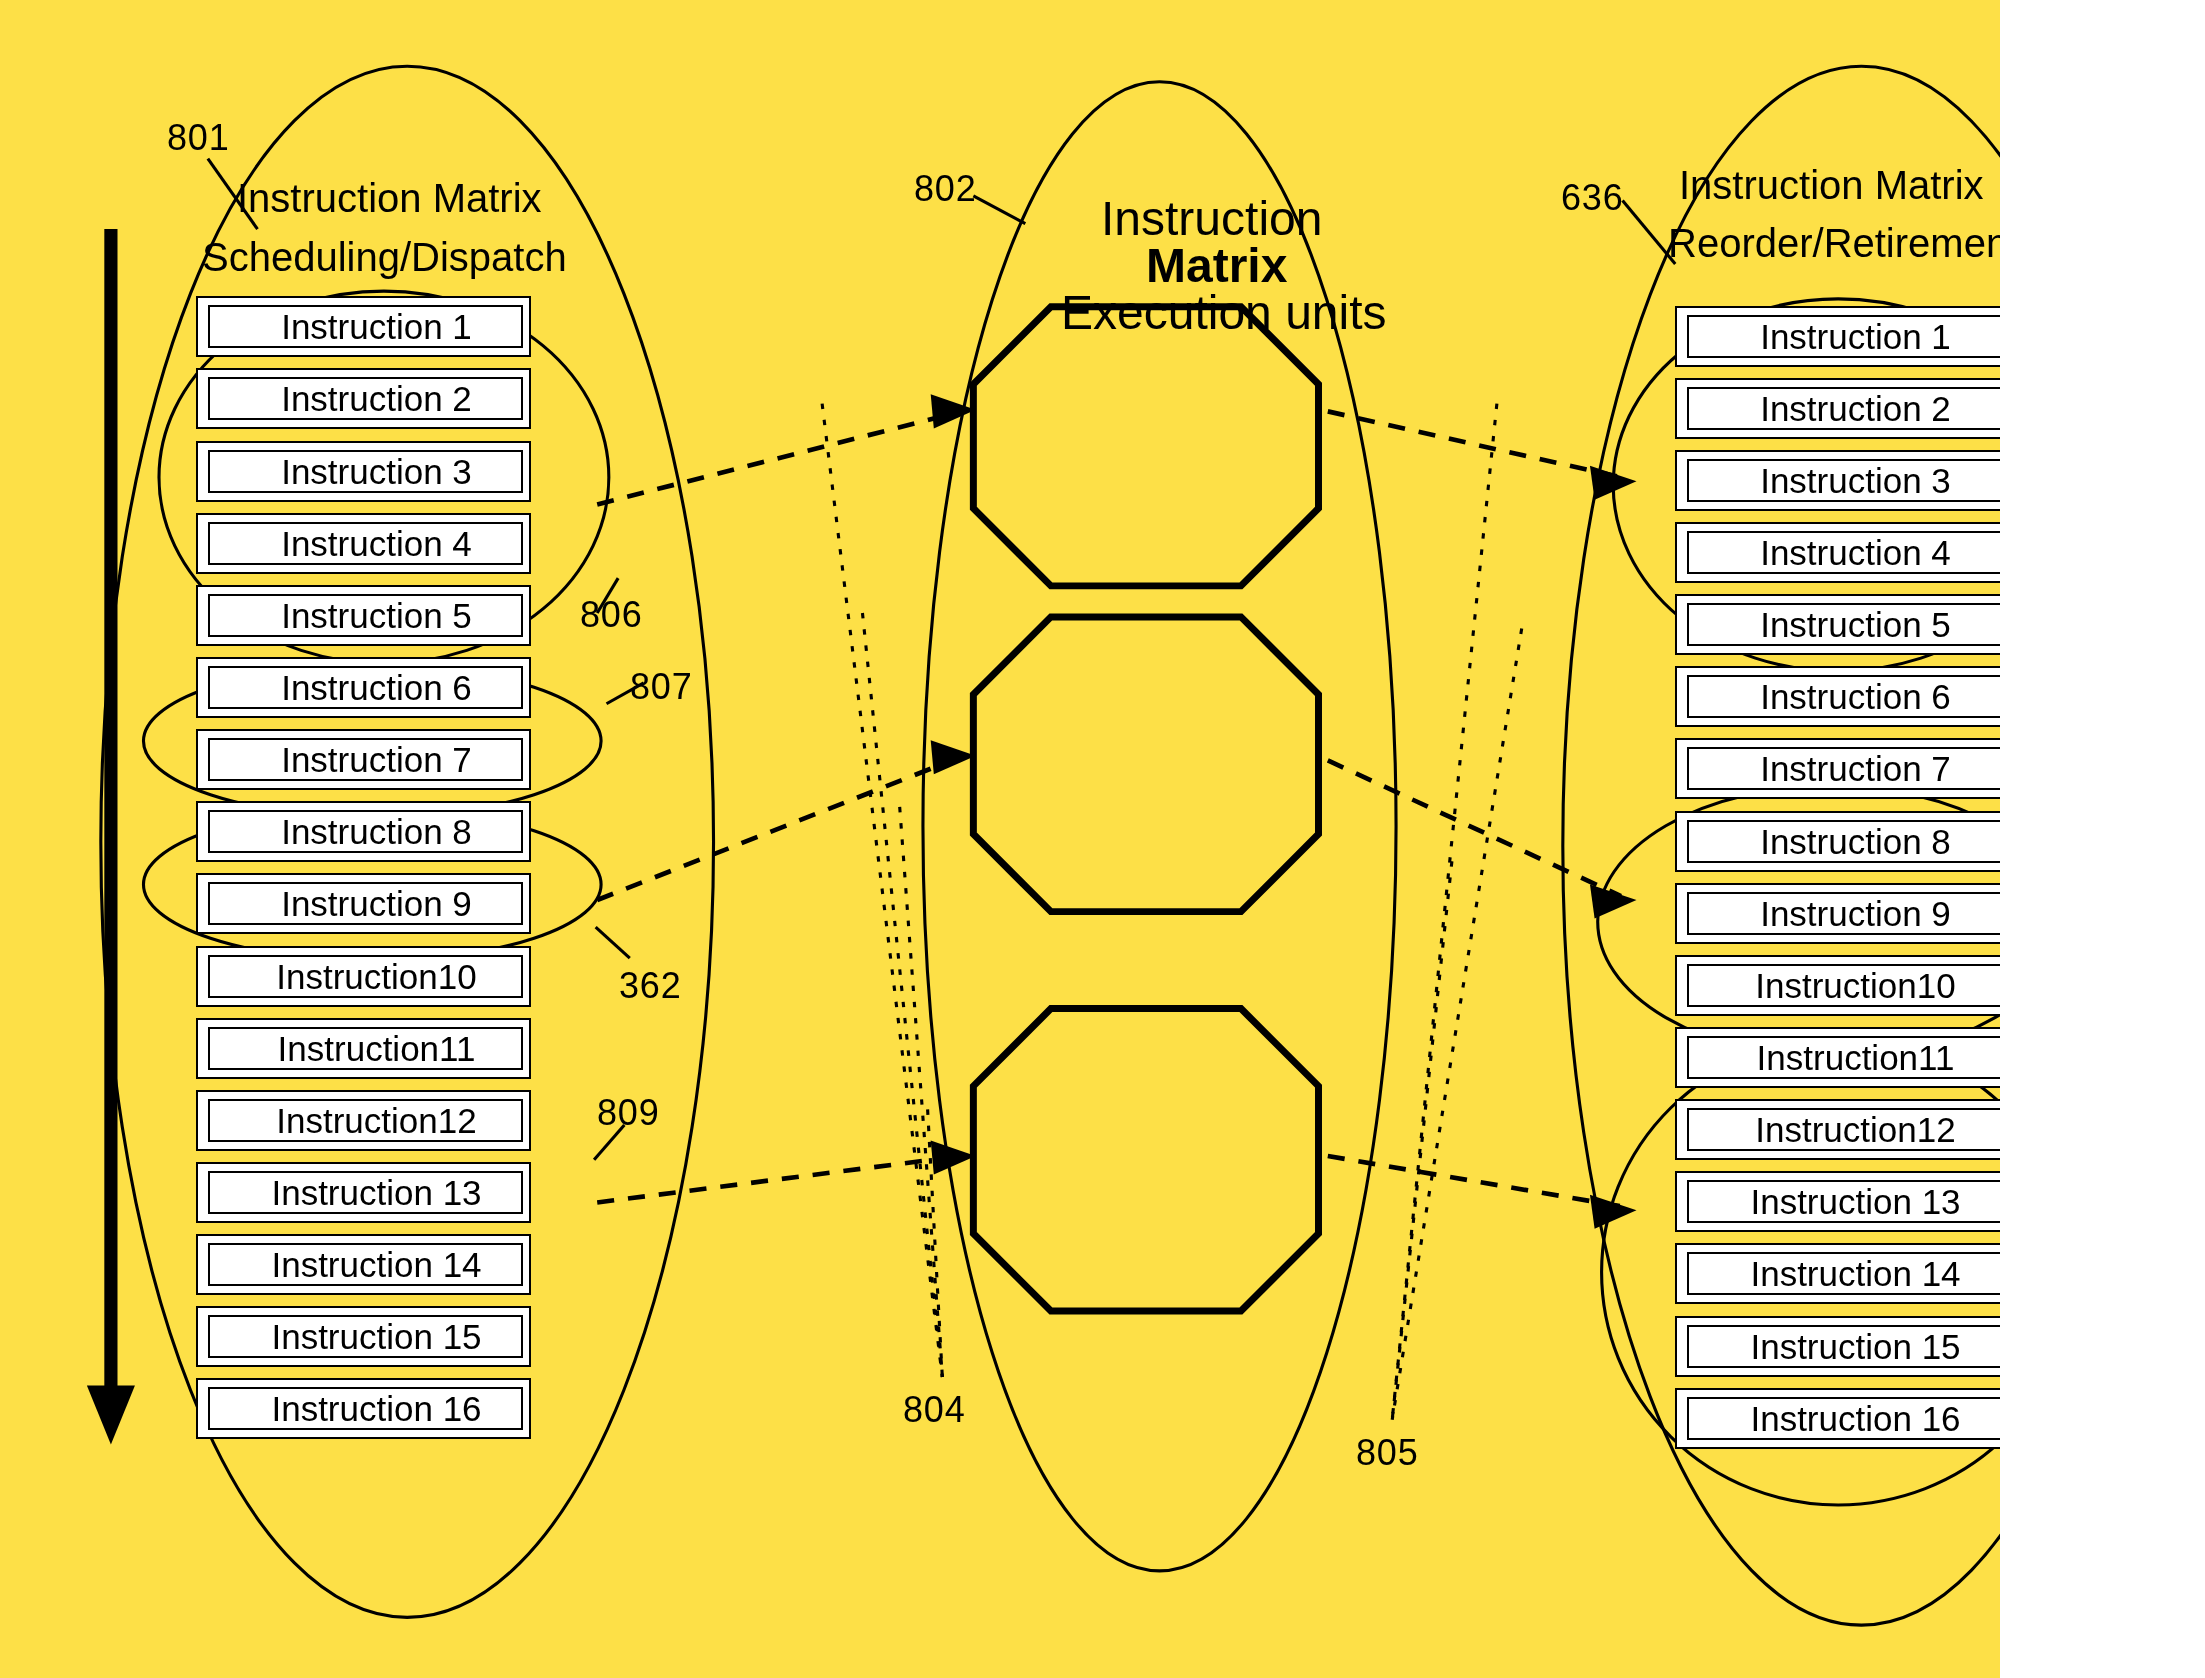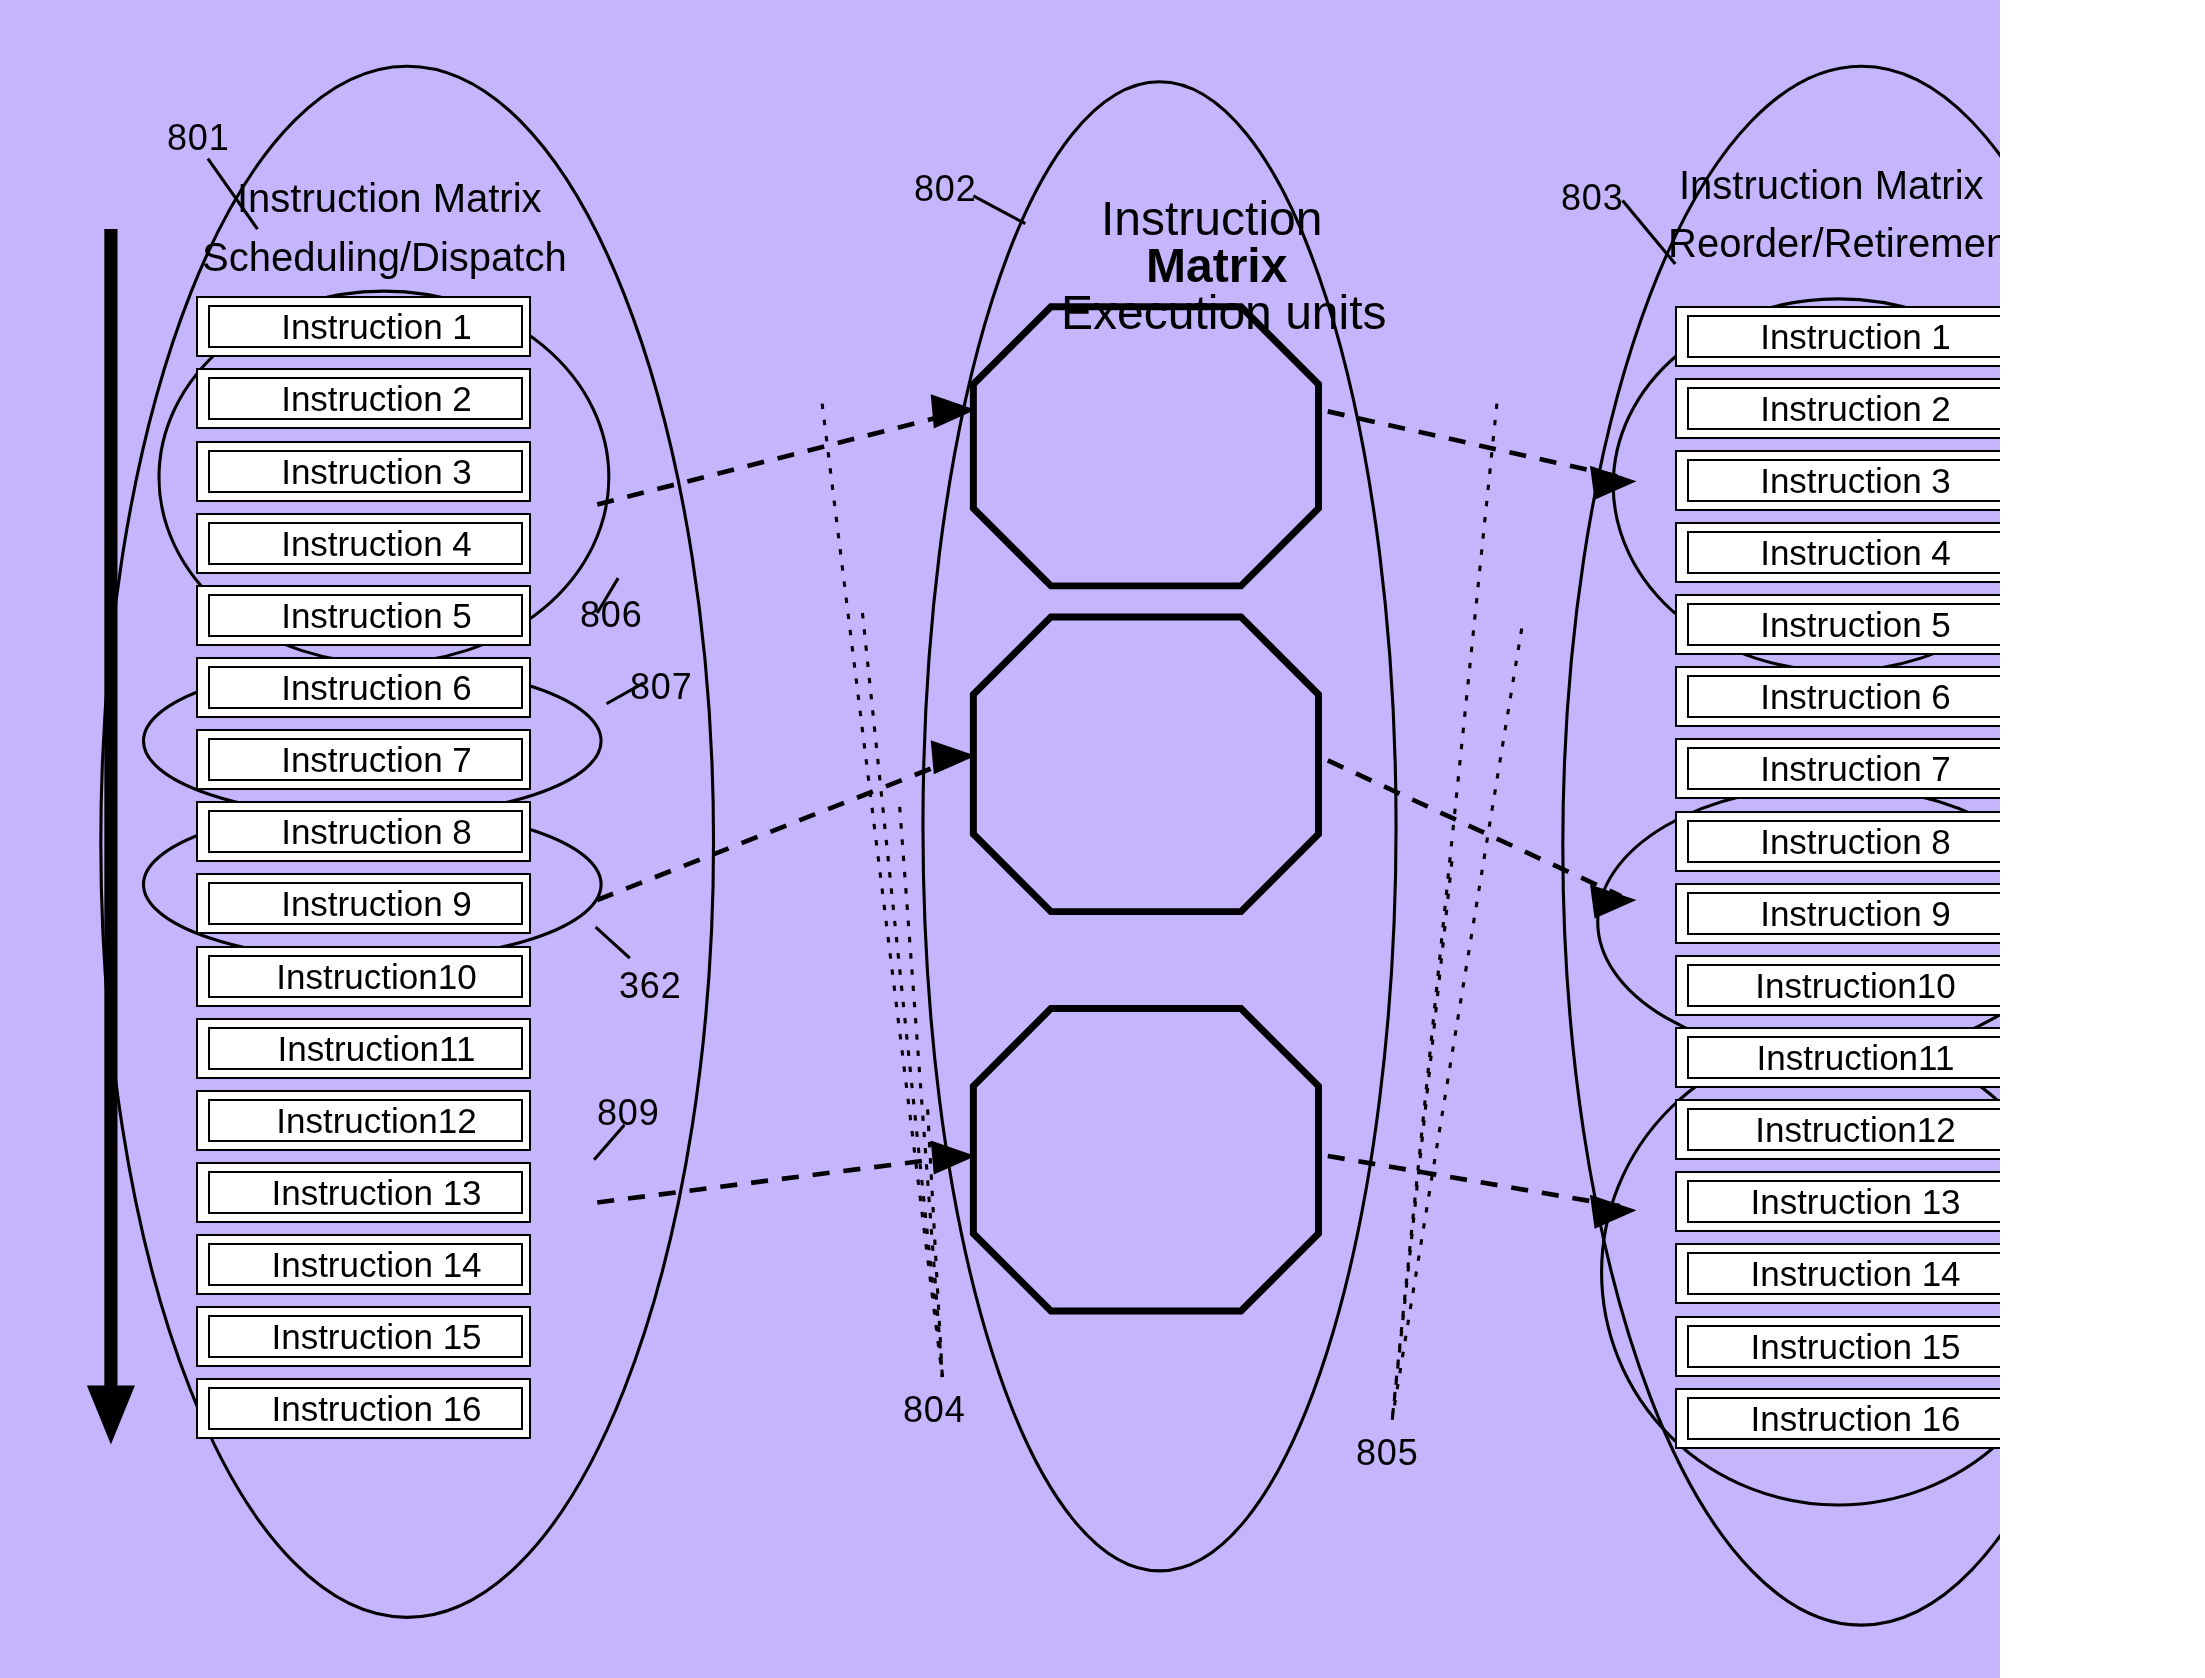--- a/index.html
+++ b/index.html
@@ -4,21 +4,21 @@
 <style>
   html, body {
     margin: 0;
     padding: 0;
     background: #ffffff;
   }
   #page {
     position: relative;
     width: 2000px;
     height: 1679px;
-    background: #c4b5fd;
+    background: #fde047;
     font-family: "Liberation Sans", sans-serif;
     overflow: hidden;
   }
   #vector-layer {
     position: absolute;
     left: 0; top: 0;
     width: 2205px;
     height: 1679px;
   }
   .txt {
@@ -138,21 +138,21 @@
     <g stroke="#000" stroke-width="4" fill="none" stroke-dasharray="7,14">
       <line x1="1930" y1="520" x2="1795" y2="1830"></line>
       <line x1="1962" y1="810" x2="1795" y2="1830"></line>
       <line x1="1872" y1="1110" x2="1795" y2="1830"></line>
     </g>
 
   </svg>
 
   <div class="txt ref" style="left:167px; top:120px;">801</div>
   <div class="txt ref" style="left:914px; top:171px;">802</div>
-  <div class="txt ref" style="left:1561px; top:180px;">803</div>
+  <div class="txt ref" style="left:1561px; top:180px;">636</div>
   <div class="txt ref" style="left:580px; top:597px;">806</div>
   <div class="txt ref" style="left:630px; top:669px;">807</div>
   <div class="txt ref" style="left:619px; top:968px;">362</div>
   <div class="txt ref" style="left:597px; top:1095px;">809</div>
   <div class="txt ref" style="left:903px; top:1392px;">804</div>
   <div class="txt ref" style="left:1356px; top:1435px;">805</div>
 
   <div class="txt section-title" style="left:237px; top:178px;">Instruction Matrix</div>
   <div class="txt section-title" style="left:202px; top:237px;">Scheduling/Dispatch</div>
 

